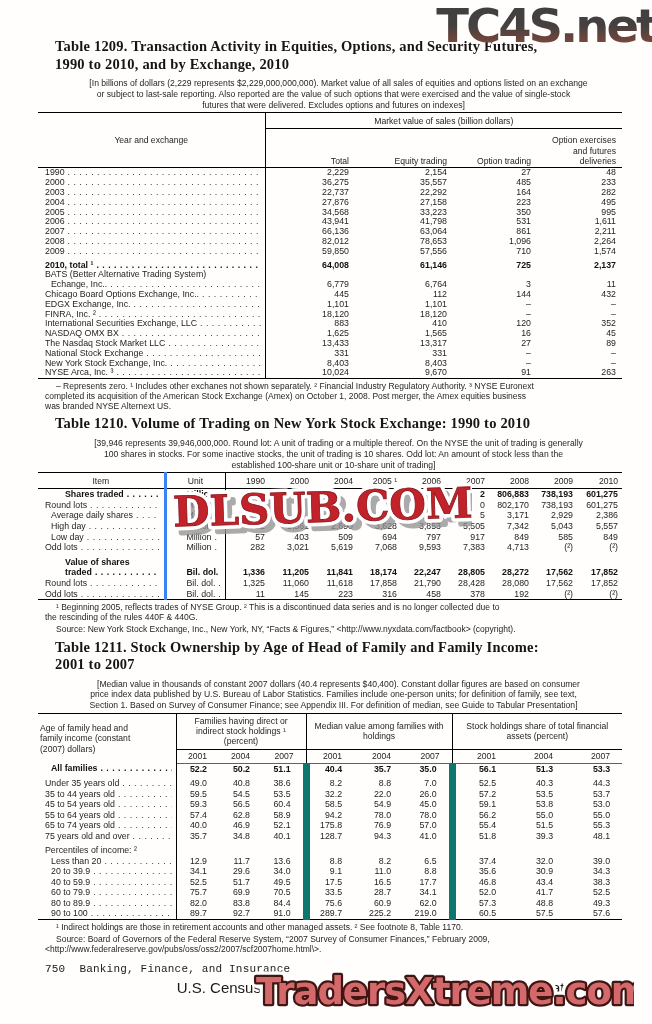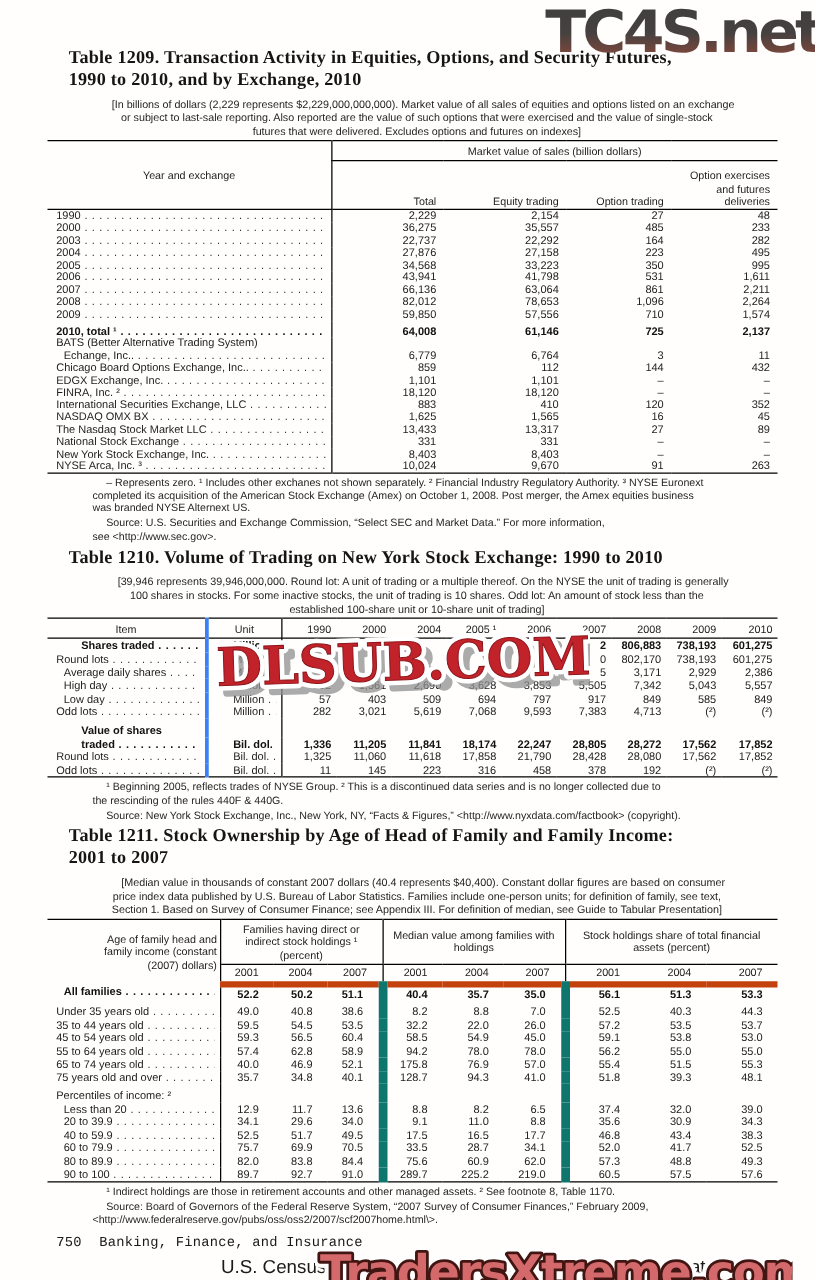--- a/index.html
+++ b/index.html
@@ -7,21 +7,21 @@
         font-family:"Liberation Sans","DejaVu Sans",sans-serif;color:#222;box-sizing:border-box;
         padding:38px 30px 0 38px;}
   .pre{white-space:pre-line;}
   .t-title{font-family:"Liberation Serif","DejaVu Serif",serif;font-weight:700;
            font-size:14.5px;line-height:17.5px;letter-spacing:.2px;color:#151515;
            margin:0 0 5px 17px;white-space:pre-line;}
   .note{font-size:8.6px;line-height:10.8px;color:#252525;margin:0 0 2px 7px;
         text-indent:10px;white-space:pre-line;text-align:center;}
   .fn{font-size:8.5px;line-height:10.1px;color:#252525;margin:2px 0 0 7px;
       text-indent:11px;white-space:pre-line;}
-  .fnblock{margin-bottom:4px;margin-left:29px;}
+  .fnblock{margin-bottom:4px;}
 
   table{border-collapse:collapse;table-layout:fixed;width:584px;
         border-top:1.5px solid #000;border-bottom:1.3px solid #000;
         font-size:8.8px;color:#1d1d1d;margin-top:1px;}
   th,td{padding:0 2px;white-space:nowrap;overflow:hidden;}
   thead th{font-weight:400;font-size:8.6px;line-height:10.4px;}
   td{line-height:10.2px;}
   tr.b td, tr.b .lt, tr.b .dots{font-weight:700;color:#111;}
   tr.gap td{padding-top:4px;}
   .num{text-align:right;}
@@ -48,24 +48,24 @@
   #t1210 thead th{border-bottom:1px solid #000;height:15px;vertical-align:middle;}
   #t1210 th.stubh,#t1210 th.unith{text-align:center;}
   #t1210 th.yearh{text-align:right;padding-right:4px;}
   #t1210 td.num{padding-right:4px;}
   #t1210 .unit{padding-left:20px;}
   .rel{position:relative;}
 
   
   #t1211 td{line-height:10.5px;}
   #t1211 .stub,#t1211 th.stubh{border-right:1px solid #000;}
-  #t1211 th.stubh{text-align:right;vertical-align:middle;white-space:pre-line;}
+  #t1211 th.stubh{text-align:left;vertical-align:middle;white-space:pre-line;}
   #t1211 th.g{text-align:center;border-bottom:1px solid #000;border-left:1px solid #000;
               vertical-align:middle;white-space:normal;padding:2px 6px;line-height:10.2px;height:30px;}
-  #t1211 tr.yr th{border-bottom:5px solid #c2410c;height:13px;text-align:right;padding-right:12px;vertical-align:middle;}
+  #t1211 tr.yr th{border-bottom:1px solid #c2410c;height:13px;text-align:right;padding-right:12px;vertical-align:middle;}
   #t1211 tr.yr th.vl{border-left:1px solid #000;}
   #t1211 td.num{padding-right:12px;}
   #t1211 tbody td:nth-child(4),#t1211 tbody td:nth-child(7){border-right:7px solid #0f766e;}
 
   
   .pf1{margin:9px 0 0 7px;font-size:11px;letter-spacing:.2px;color:#1a1a1a;font-family:Liberation Mono, monospace;}
   .pf1 .pgnum{margin-right:14px;}
   .pfwrap{position:relative;}
   .pf2{margin-top:4px;font-size:15px;text-align:right;color:#1a1a1a;}
 
@@ -256,21 +256,21 @@
           <td class="num">3</td>
           <td class="num">11</td>
         </tr>
         <tr class="">
           <td class="stub ind0">
             <div class="sr">
               <span class="lt">Chicago Board Options Exchange, Inc..</span>
               <span class="dots"></span>
             </div>
           </td>
-          <td class="num">859</td>
+          <td class="num">445</td>
           <td class="num">112</td>
           <td class="num">144</td>
           <td class="num">432</td>
         </tr>
         <tr class="">
           <td class="stub ind0">
             <div class="sr">
               <span class="lt">EDGX Exchange, Inc.</span>
               <span class="dots"></span>
             </div>
@@ -364,22 +364,20 @@
           <td class="num">91</td>
           <td class="num">263</td>
         </tr>
       </tbody>
   </table>
 
   <div class="fnblock">
     <p class="fn">– Represents zero. ¹ Includes other exchanes not shown separately. ² Financial Industry Regulatory Authority. ³ NYSE Euronext
 completed its acquisition of the American Stock Exchange (Amex) on October 1, 2008. Post merger, the Amex equities business
 was branded NYSE Alternext US.</p>
-    <p class="fn">Source: U.S. Securities and Exchange Commission, “Select SEC and Market Data.” For more information,
-see &lt;http://www.sec.gov&gt;.</p>
   </div>
 
   <h2 class="t-title">Table 1210. Volume of Trading on New York Stock Exchange: 1990 to 2010</h2>
   <p class="note">[39,946 represents 39,946,000,000. Round lot: A unit of trading or a multiple thereof. On the NYSE the unit of trading is generally
 100 shares in stocks. For some inactive stocks, the unit of trading is 10 shares. Odd lot: An amount of stock less than the
 established 100-share unit or 10-share unit of trading]</p>
 
   <div class="rel">
     <table id="t1210">
       <colgroup>

